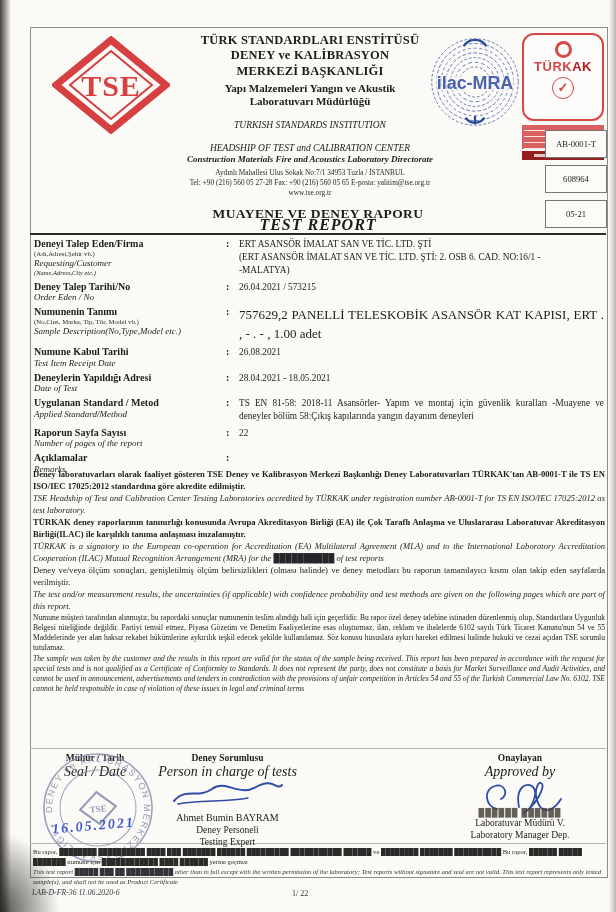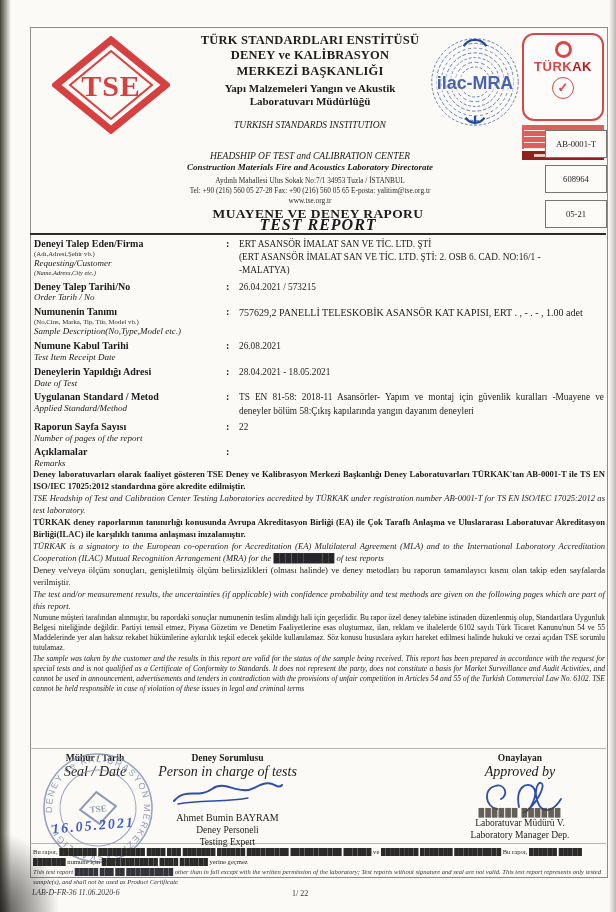--- a/index.html
+++ b/index.html
@@ -11,21 +11,21 @@
       background:linear-gradient(to left,#b9b6b0,rgba(251,250,246,0));}
   .corner-shadow{position:absolute;left:0;bottom:0;width:60px;height:80px;
       background:radial-gradient(ellipse at bottom left,rgba(35,33,30,.8),rgba(35,33,30,0) 70%);}
   .frame{position:absolute;left:30px;top:27px;width:576px;height:849px;border:1px solid #8d8c86;}
 
   
   .tse-logo{position:absolute;left:52px;top:36px;}
   .hc{position:absolute;left:150px;top:33px;width:320px;text-align:center;}
   .org{font-weight:bold;font-size:12.5px;line-height:1.22;letter-spacing:.2px;}
   .dep{font-weight:bold;font-size:11px;line-height:1.22;}
-  .hen{font-style:italic;font-size:9.5px;line-height:1.3;margin-top:19px;}
+  .hen{font-style:italic;font-size:9.5px;line-height:1.3;margin-top:11px;}
   .hen-b{font-style:italic;font-weight:bold;font-size:9px;line-height:1.3;}
   .addr{font-size:7.3px;line-height:1.35;color:#2a2a2a;}
   .ilac-logo{position:absolute;left:428px;top:34px;}
   .turkak{position:absolute;left:522px;top:33px;width:82px;}
   .turkak-box{border:2px solid #d64747;border-radius:12px;height:84px;position:relative;background:#fdfcfa;}
   .turkak-moon{width:17px;height:17px;border-radius:50%;background:#d64747;margin:6px auto 1px;position:relative;}
   .turkak-moon:after{content:"";position:absolute;left:3px;top:3px;width:11px;height:11px;border-radius:50%;background:#fdfcfa;}
   .turkak-word{text-align:center;font-family:"Liberation Sans",sans-serif;font-weight:bold;font-size:13px;letter-spacing:.5px;}
   .turkak-word .t1{color:#d64747;} .turkak-word .t2{color:#b91c1c;}
   .turkak-check{width:20px;height:20px;border:1.7px solid #d64747;border-radius:50%;margin:3px auto 0;
@@ -159,33 +159,33 @@
         <div class="lbl-en-sm">(Name,Adress,City etc.)</div>
       </div>
       <div class="fc"></div>
       <div class="fv">ERT ASANSÖR İMALAT SAN VE TİC. LTD. ŞTİ
 (ERT ASANSÖR İMALAT SAN VE TİC. LTD. ŞTİ: 2. OSB 6. CAD. NO:16/1 -
 -MALATYA)</div>
     </div>
     <div class="frow">
       <div>
         <div class="lbl-tr">Deney Talep Tarihi/No</div>
-        <div class="lbl-en">Order Tarih / No</div>
+        <div class="lbl-en">Order Eden / No</div>
       </div>
       <div class="fc"></div>
       <div class="fv">26.04.2021 / 573215</div>
     </div>
     <div class="frow">
       <div>
         <div class="lbl-tr">Numunenin Tanımı</div>
         <div class="lbl-sm">(No,Cins, Marka, Tip, Tür, Model vb.)</div>
         <div class="lbl-en">Sample Description(No,Type,Model etc.)</div>
       </div>
       <div class="fc"></div>
-      <div class="fv" style="font-size:10px">757629,2 PANELLİ TELESKOBİK ASANSÖR KAT KAPISI, ERT . , - . - , 1.00 adet</div>
+      <div class="fv" style="font-size:13px">757629,2 PANELLİ TELESKOBİK ASANSÖR KAT KAPISI, ERT . , - . - , 1.00 adet</div>
     </div>
     <div class="frow">
       <div>
         <div class="lbl-tr">Numune Kabul Tarihi</div>
         <div class="lbl-en">Test Item Receipt Date</div>
       </div>
       <div class="fc"></div>
       <div class="fv">26.08.2021</div>
     </div>
     <div class="frow">

